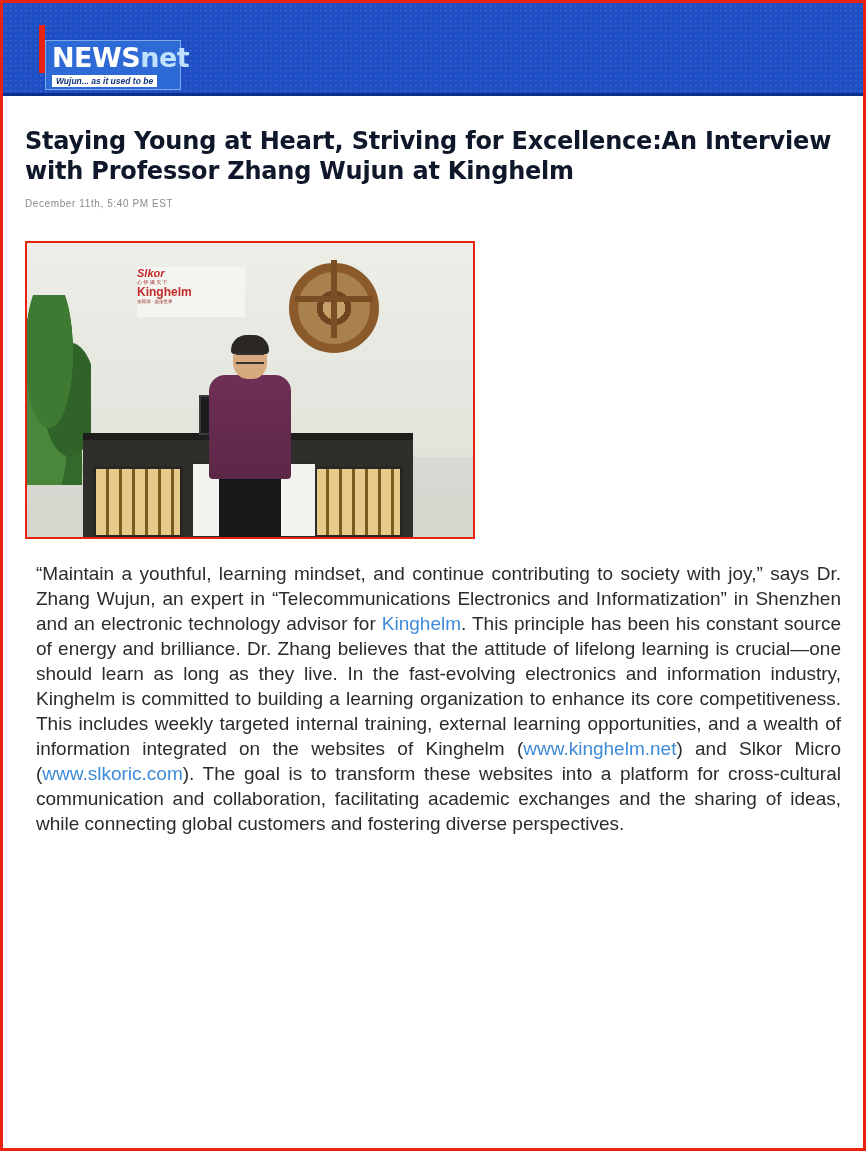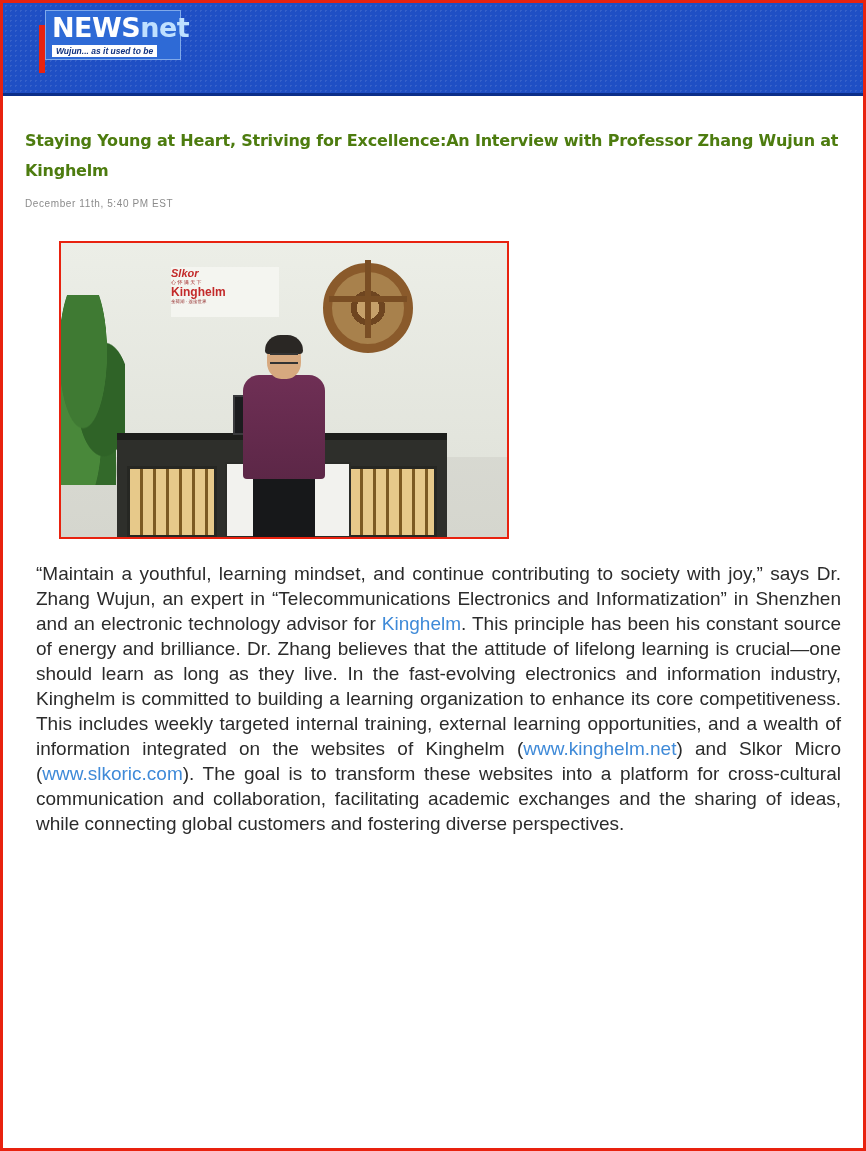--- a/index.html
+++ b/index.html
@@ -28,21 +28,21 @@
     background: #1f4fc4;
     background-image:
       radial-gradient(rgba(255,255,255,0.10) 1px, transparent 1px);
     background-size: 5px 5px;
     position: relative;
     border-bottom: 3px solid #0b2f8a;
   }
   .logo-box {
     position: absolute;
     left: 42px;
-    top: 7px;
+    top: 37px;
     width: 136px;
     height: 50px;
     background: #2e6ad6;
     border: 1px solid #7fa9ea;
     display: flex;
     flex-direction: column;
     justify-content: center;
     padding-left: 6px;
     box-sizing: border-box;
   }
@@ -76,42 +76,41 @@
     padding: 1px 4px;
     display: inline-block;
     align-self: flex-start;
   }
   
   .article {
     padding: 30px 22px 0 22px;
   }
   h1.headline {
     font-family: "DejaVu Sans", sans-serif;
-    font-size: 16px;
+    font-size: 24px;
     line-height: 30px;
     font-weight: bold;
-    color: #4d7c0f;
+    color: #0f172a;
     margin: 0 0 12px 0;
     letter-spacing: -0.2px;
   }
   .timestamp {
     font-size: 10px;
     color: #8b8b8b;
     letter-spacing: 0.6px;
     margin: 0 0 32px 0;
   }
   .figure {
     margin: 0 0 10px 0;
   }
   .photo {
     border: 2px solid #e8220f;
     box-sizing: border-box;
     position: relative;
     overflow: hidden;
-    margin-left: 34px;
   }
   .caption {
     font-size: 12.5px;
     font-style: italic;
     color: #3a3a3a;
     margin: 12px 0 0 0;
   }
   .body-text {
     font-size: 19px;
     line-height: 25px;

